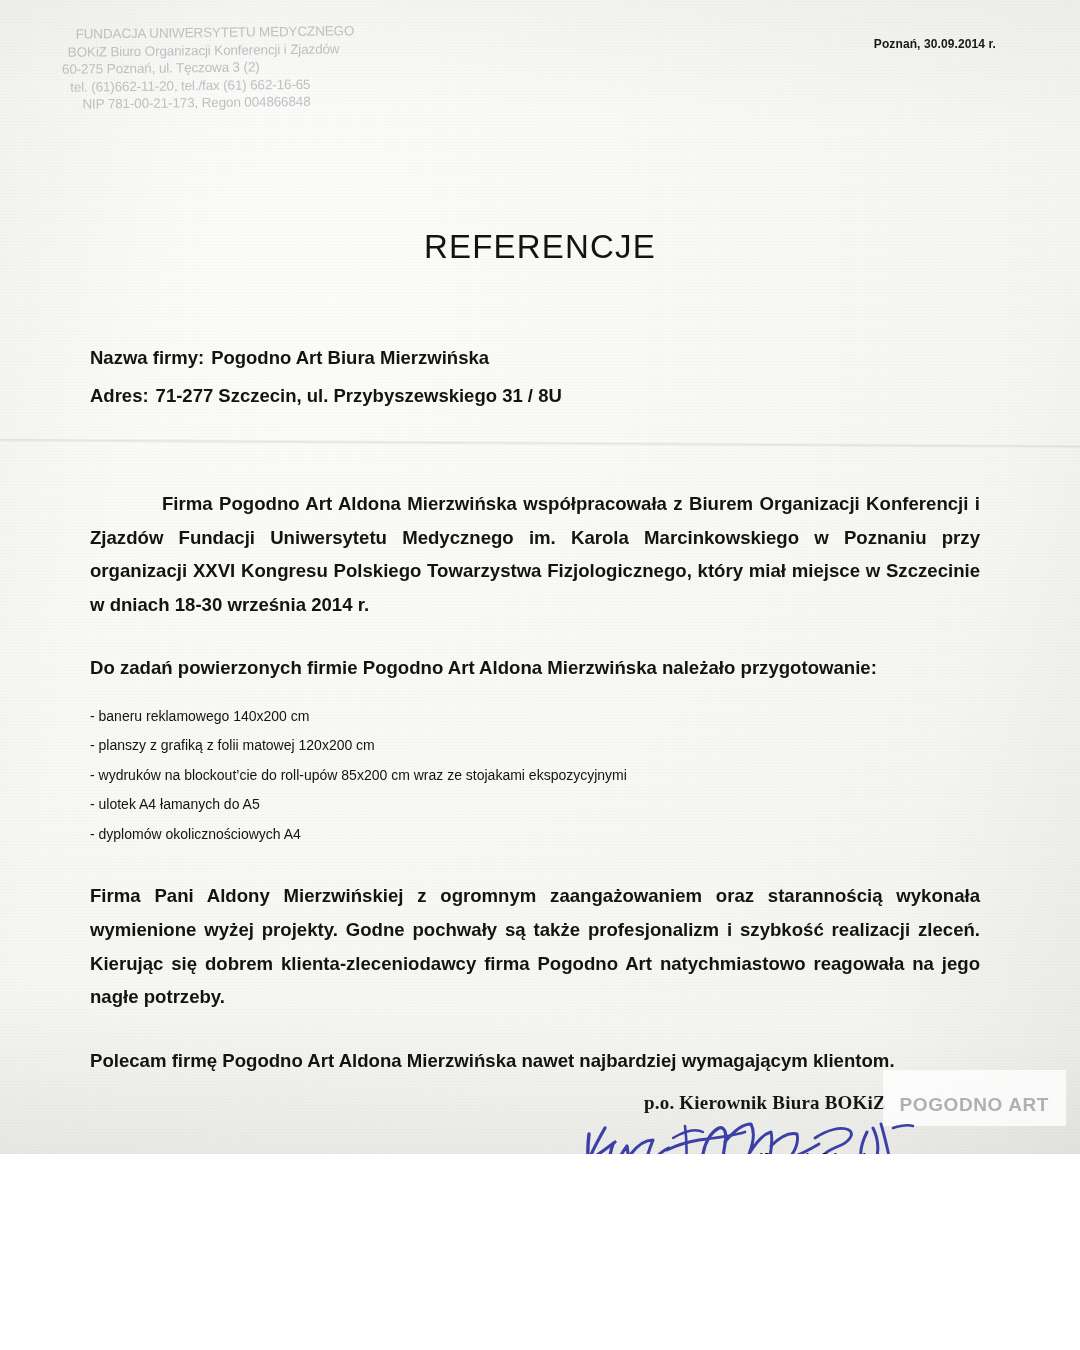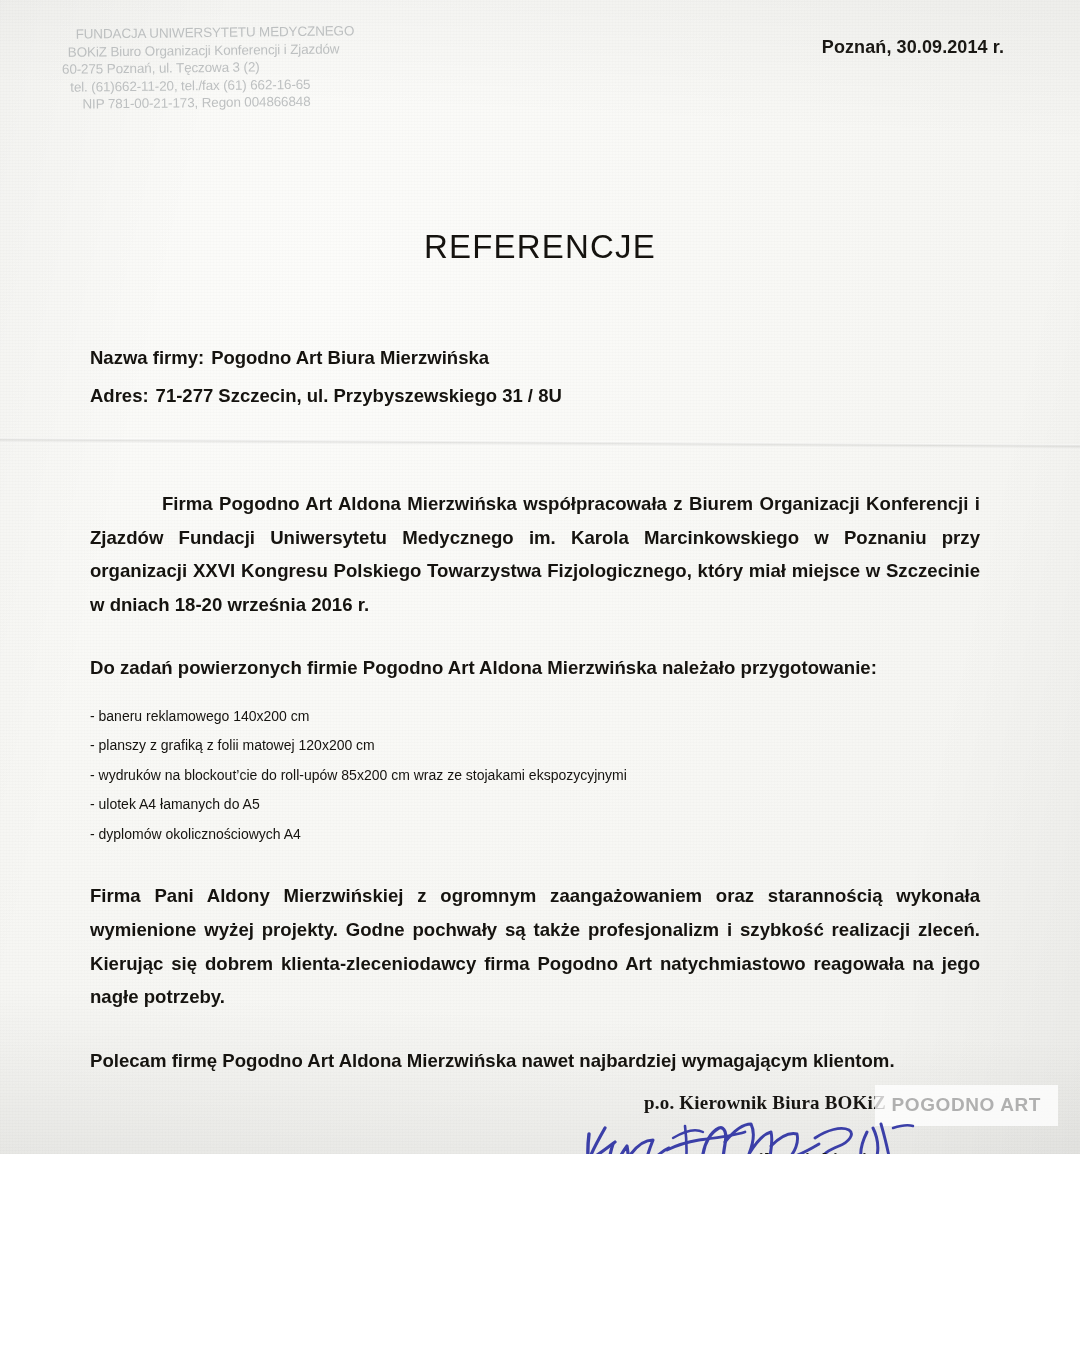--- a/index.html
+++ b/index.html
@@ -65,23 +65,23 @@
   .stamp .ln { display: block; }
   .stamp .ln-1 { padding-left: 14px; }
   .stamp .ln-2 { padding-left: 6px; }
   .stamp .ln-3 { padding-left: 0px; }
   .stamp .ln-4 { padding-left: 8px; }
   .stamp .ln-5 { padding-left: 20px; }
 
   
   .date-line {
     position: absolute;
-    right: 76px;
+    right: 84px;
     top: 37px;
-    font-size: 18px;
+    font-size: 12px;
     font-weight: 700;
     letter-spacing: 0.1px;
     color: #1a1814;
   }
 
   
   .doc-title {
     position: absolute;
     left: 0;
     right: 0;
@@ -179,24 +179,24 @@
     top: 6px;
     width: 350px;
     height: 110px;
     z-index: 2;
     pointer-events: none;
   }
 
   
   .watermark {
     position: absolute;
-    right: 22px;
+    right: 14px;
     bottom: 28px;
     background: rgba(255,255,255,0.78);
-    padding: 9px 17px 10px 17px;
+    padding: 24px 17px 10px 17px;
     font-size: 19px;
     font-weight: 700;
     letter-spacing: 0.6px;
     color: #b0b0b0;
     font-family: "Liberation Sans", sans-serif;
   }
 </style>
 </head>
 <body>
 
@@ -221,21 +221,21 @@
     <div class="meta-row name">
       <span class="meta-label">Nazwa firmy:</span><span class="meta-value">Pogodno Art Biura Mierzwińska</span>
     </div>
     <div class="meta-row">
       <span class="meta-label">Adres:</span><span class="meta-value">71-277 Szczecin, ul. Przybyszewskiego 31 / 8U</span>
     </div>
   </div>
 
   <div class="body-block">
 
-    <p class="para indent">Firma Pogodno Art Aldona Mierzwińska współpracowała z Biurem Organizacji Konferencji i Zjazdów Fundacji Uniwersytetu Medycznego im. Karola Marcinkowskiego w Poznaniu przy organizacji XXVI Kongresu Polskiego Towarzystwa Fizjologicznego, który miał miejsce w Szczecinie w dniach 18-20 września 2016 r.</p>
+    <p class="para indent">Firma Pogodno Art Aldona Mierzwińska współpracowała z Biurem Organizacji Konferencji i Zjazdów Fundacji Uniwersytetu Medycznego im. Karola Marcinkowskiego w Poznaniu przy organizacji XXVI Kongresu Polskiego Towarzystwa Fizjologicznego, który miał miejsce w Szczecinie w dniach 18-30 września 2014 r.</p>
 
     <div class="para-gap"></div>
 
     <p class="para">Do zadań powierzonych firmie Pogodno Art Aldona Mierzwińska należało przygotowanie:</p>
 
     <ul class="list">
       <li>- baneru reklamowego 140x200 cm</li>
       <li>- planszy z grafiką z folii matowej 120x200 cm</li>
       <li>- wydruków na blockout’cie do roll-upów 85x200 cm wraz ze stojakami ekspozycyjnymi</li>
       <li>- ulotek A4 łamanych do A5</li>

